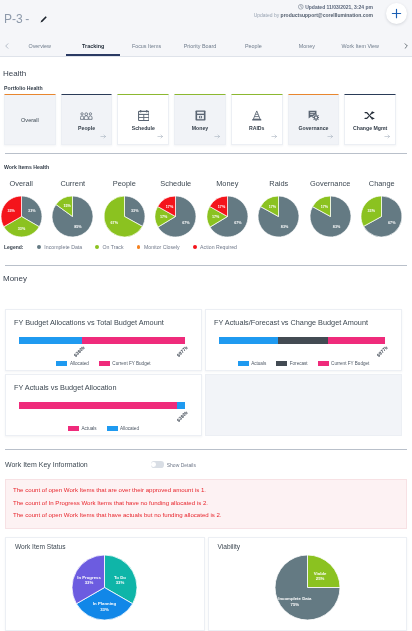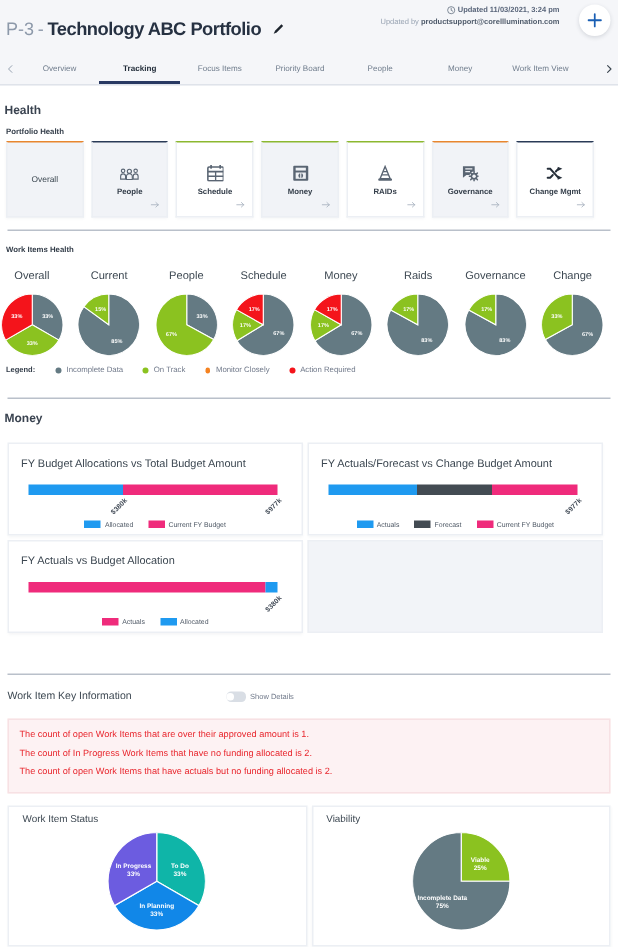--- a/index.html
+++ b/index.html
@@ -23,21 +23,21 @@
 
 
 .tabbar{height:21px;background:#f5f6f9;border-bottom:1px solid #dfe3ea;display:flex;align-items:stretch;position:relative;}
 .tabarrow{width:13px;display:flex;align-items:center;justify-content:center;}
 .tabs{flex:1;display:flex;align-items:stretch;height:100%;padding-right:12px;}
 .tab{flex:1;text-align:center;font-size:5.4px;color:#6f7c8c;height:100%;display:flex;align-items:center;justify-content:center;position:relative;}
 .tab.active{color:#1f2a37;font-weight:bold;}
 .tab.active:after{content:"";position:absolute;left:0;right:0;bottom:0;height:1.6px;background:#2a3a63;}
 
 
-.sect-title{font-size:8px;color:#3a4350;font-weight:700;}
+.sect-title{font-size:8px;color:#3a4350;font-weight:400;}
 .small-label{font-size:5.2px;color:#333d49;font-weight:bold;}
 
 
 .tiles{display:flex;gap:5px;position:absolute;left:4px;width:392px;top:94px;}
 .tile{flex:1;height:51px;background:#fff;border:1px solid #eceff4;border-top:1.6px solid #ccc;
   box-shadow:0 1px 2px rgba(50,60,80,.06);position:relative;display:flex;flex-direction:column;
   align-items:center;justify-content:center;}
 .tile.shaded{background:#f1f3f7;}
 .tile .ic{height:15px;display:flex;align-items:center;justify-content:center;margin-bottom:2px;}
 .tile .lab{font-size:5.2px;color:#333d49;font-weight:bold;}
@@ -49,21 +49,21 @@
 
 .pies{position:absolute;left:-4.5px;width:412px;top:179px;display:flex;}
 .pie-col{flex:1;display:flex;flex-direction:column;align-items:center;}
 .pie-col .cap{font-size:7.4px;color:#3d4852;height:10px;line-height:10px;margin-bottom:7px;}
 .legendrow{position:absolute;left:4px;top:244px;display:flex;align-items:center;font-size:5.2px;color:#70798a;}
 .legendrow .lg{font-weight:bold;color:#333d49;margin-right:13.5px;font-size:5px;}
 .lgi{display:flex;align-items:center;gap:3.5px;margin-right:13px;}
 .dot{width:3.9px;height:3.9px;border-radius:50%;display:inline-block;}
 
 
-.mcards{position:absolute;left:5px;width:402px;top:295px;display:flex;flex-wrap:wrap;gap:3px;}
+.mcards{position:absolute;left:5px;width:402px;top:309px;display:flex;flex-wrap:wrap;gap:3px;}
 .mcard{width:197px;height:62px;background:#fff;border:1px solid #eceff4;box-shadow:0 1px 2px rgba(50,60,80,.06);
   padding:8px 10px 0 8px;position:relative;}
 .mcard.empty{background:#f2f4f8;border-color:#eceff4;box-shadow:none;}
 .mcard h4{font-size:7.3px;font-weight:normal;color:#3d4852;}
 .barwrap{position:absolute;left:12.6px;right:16.1px;top:26.6px;height:7px;display:flex;}
 .barwrap .seg{height:7px;}
 .blab{position:absolute;font-size:4.6px;color:#3f4854;font-weight:bold;white-space:nowrap;
   transform:rotate(-45deg);transform-origin:right top;top:8px;letter-spacing:.1px;text-align:right;}
 .mlegend{position:absolute;left:0;right:0;top:51px;display:flex;justify-content:center;align-items:center;font-size:4.6px;color:#4d5764;}
 .mlegend > span{display:flex;align-items:center;margin:0 5px;}
@@ -87,21 +87,20 @@
 .bcard h4{font-size:6.6px;font-weight:normal;color:#3d4852;position:absolute;left:9px;top:5px;}
 .bcard .pw{position:absolute;left:0;right:0;top:17px;display:flex;justify-content:center;}
 </style>
 </head>
 <body>
 
 <div class="topbar">
   <div class="title-row">
     <span class="pcode">P-3</span>
     <span class="pdash">-</span>
-    <span class="ptitle">Technology ABC Portfolio</span>
     <span class="pencil">
       <svg viewBox="0 0 16 16" width="9" height="9" style="display:block">
           <path d="M2.6 13.4 L4.2 9.8 L11.8 2.2 L13.8 4.2 L6.2 11.8 Z" fill="#1d242d"></path>
         </svg>
     </span>
   </div>
   <div class="meta">
     <div class="m1">
       <span>
         <svg viewBox="0 0 16 16" width="5.6" height="5.6" style="display:block">

